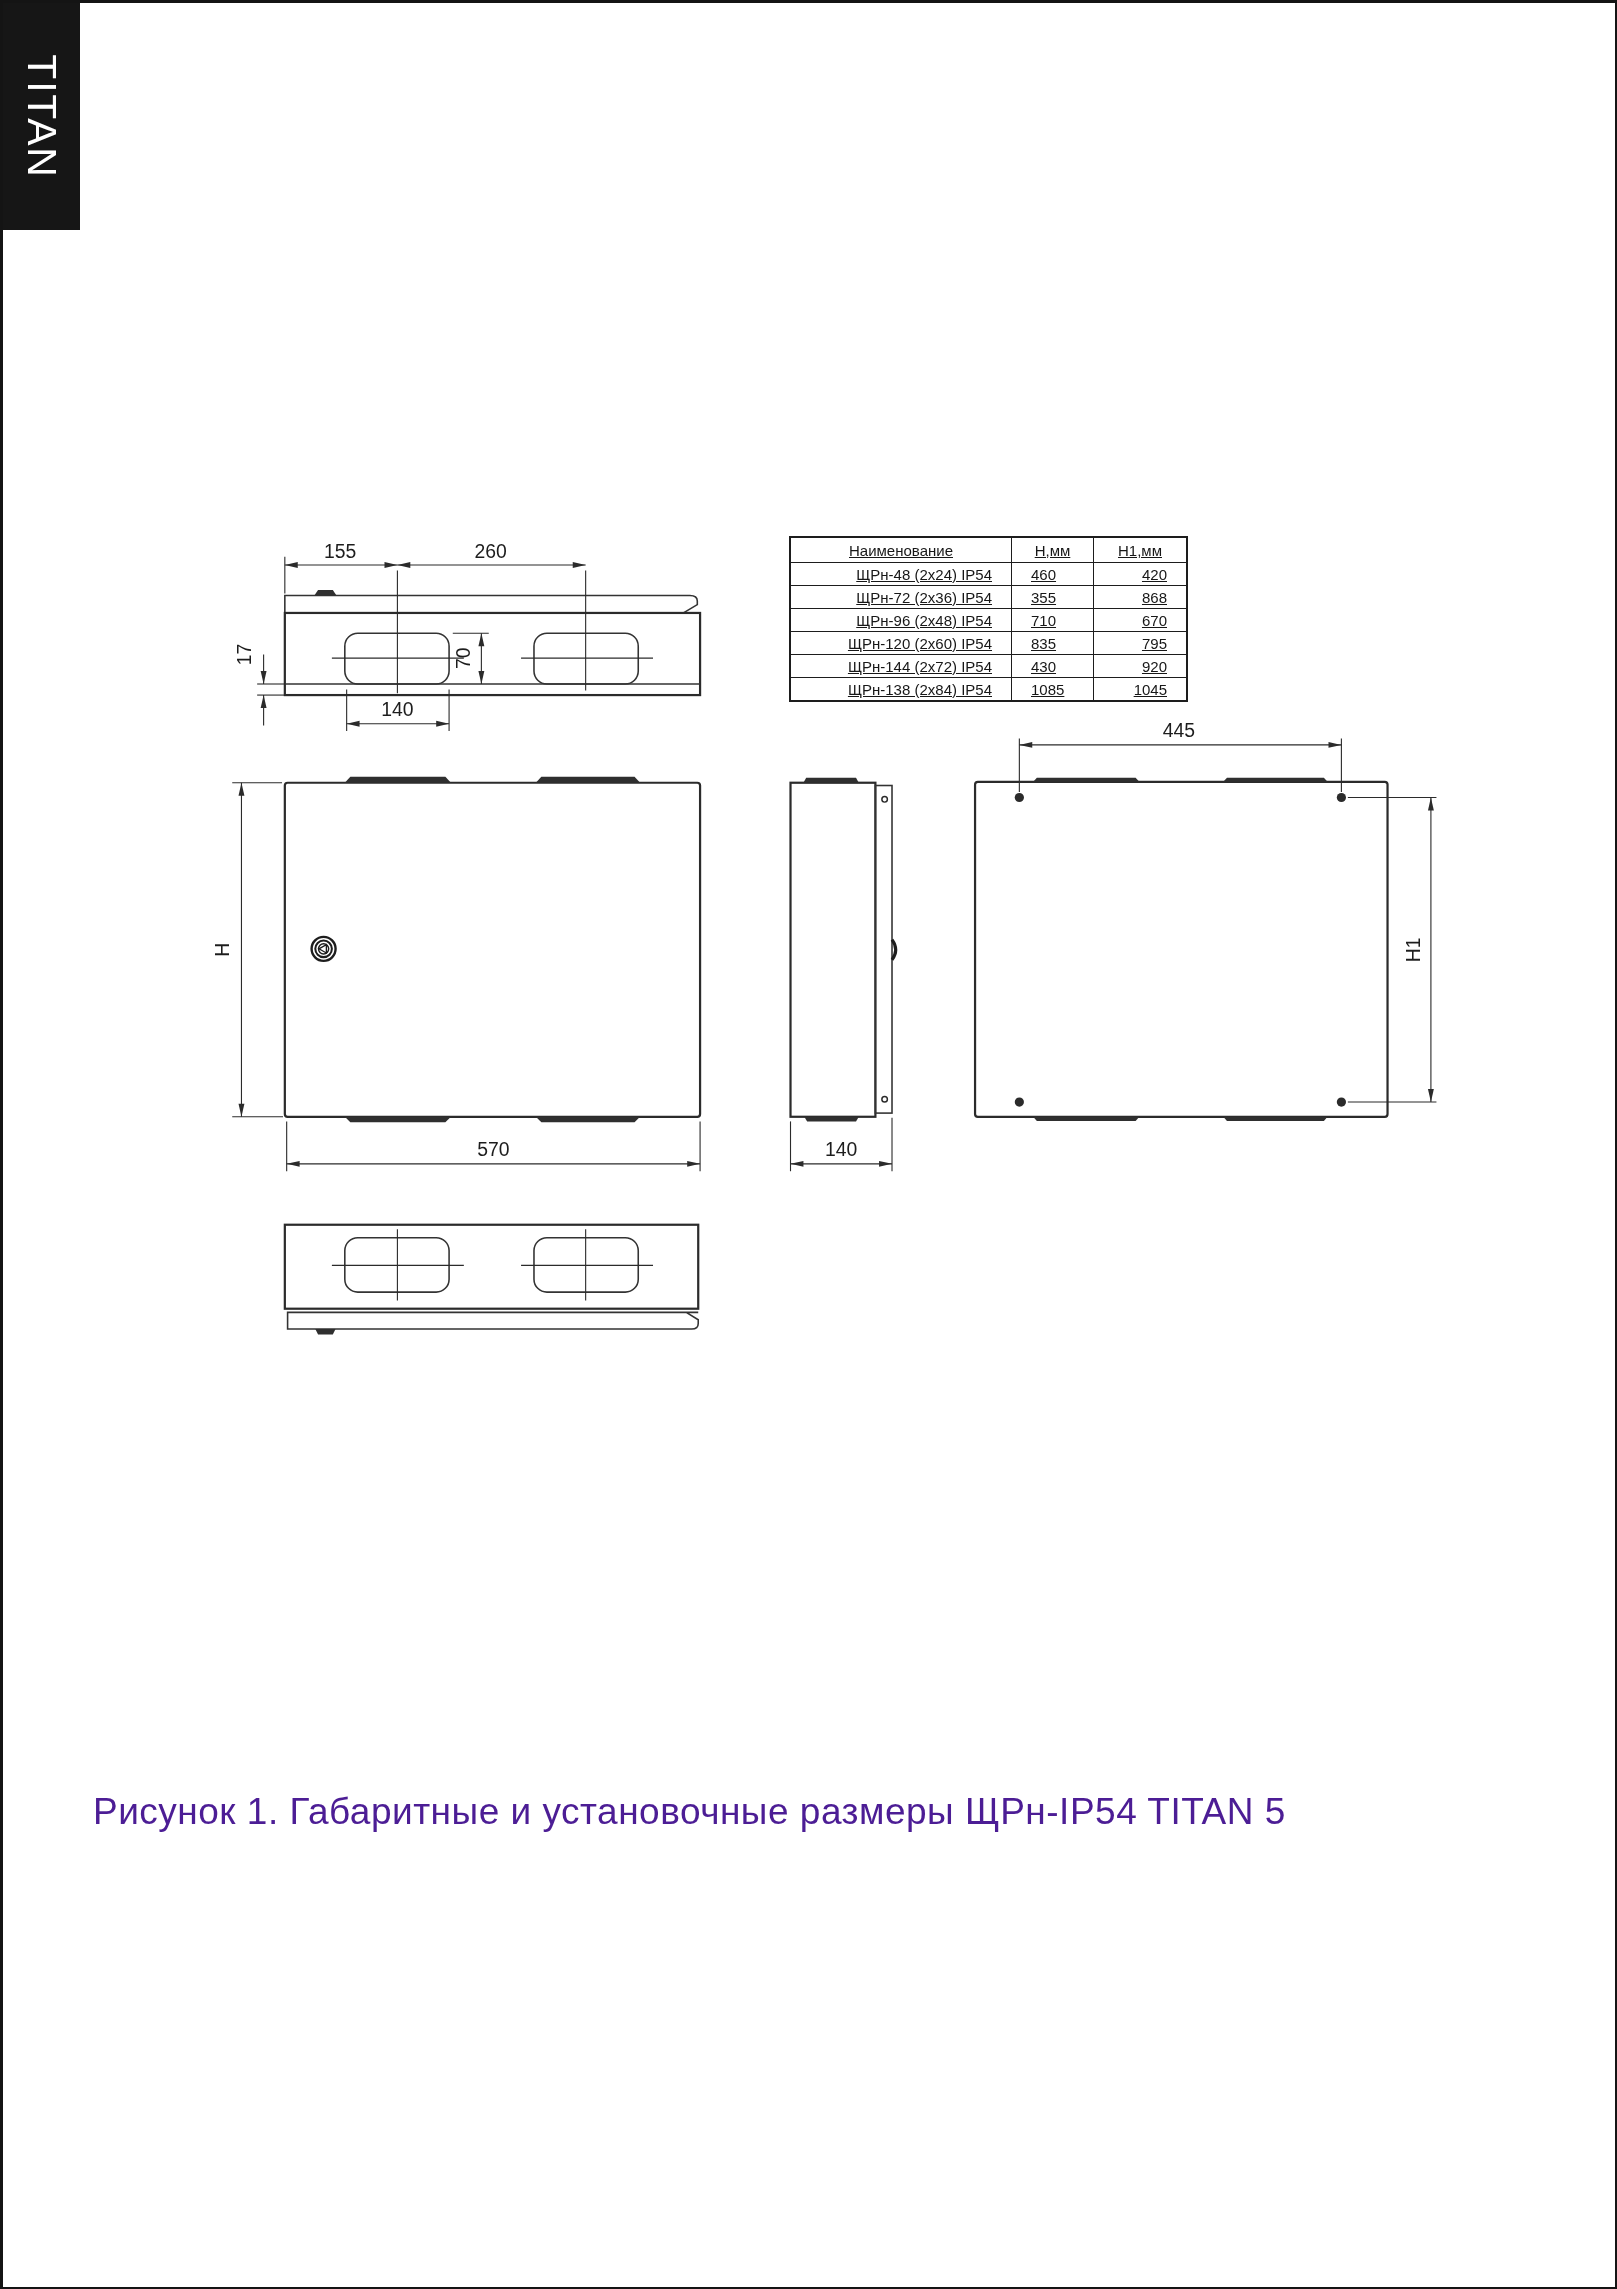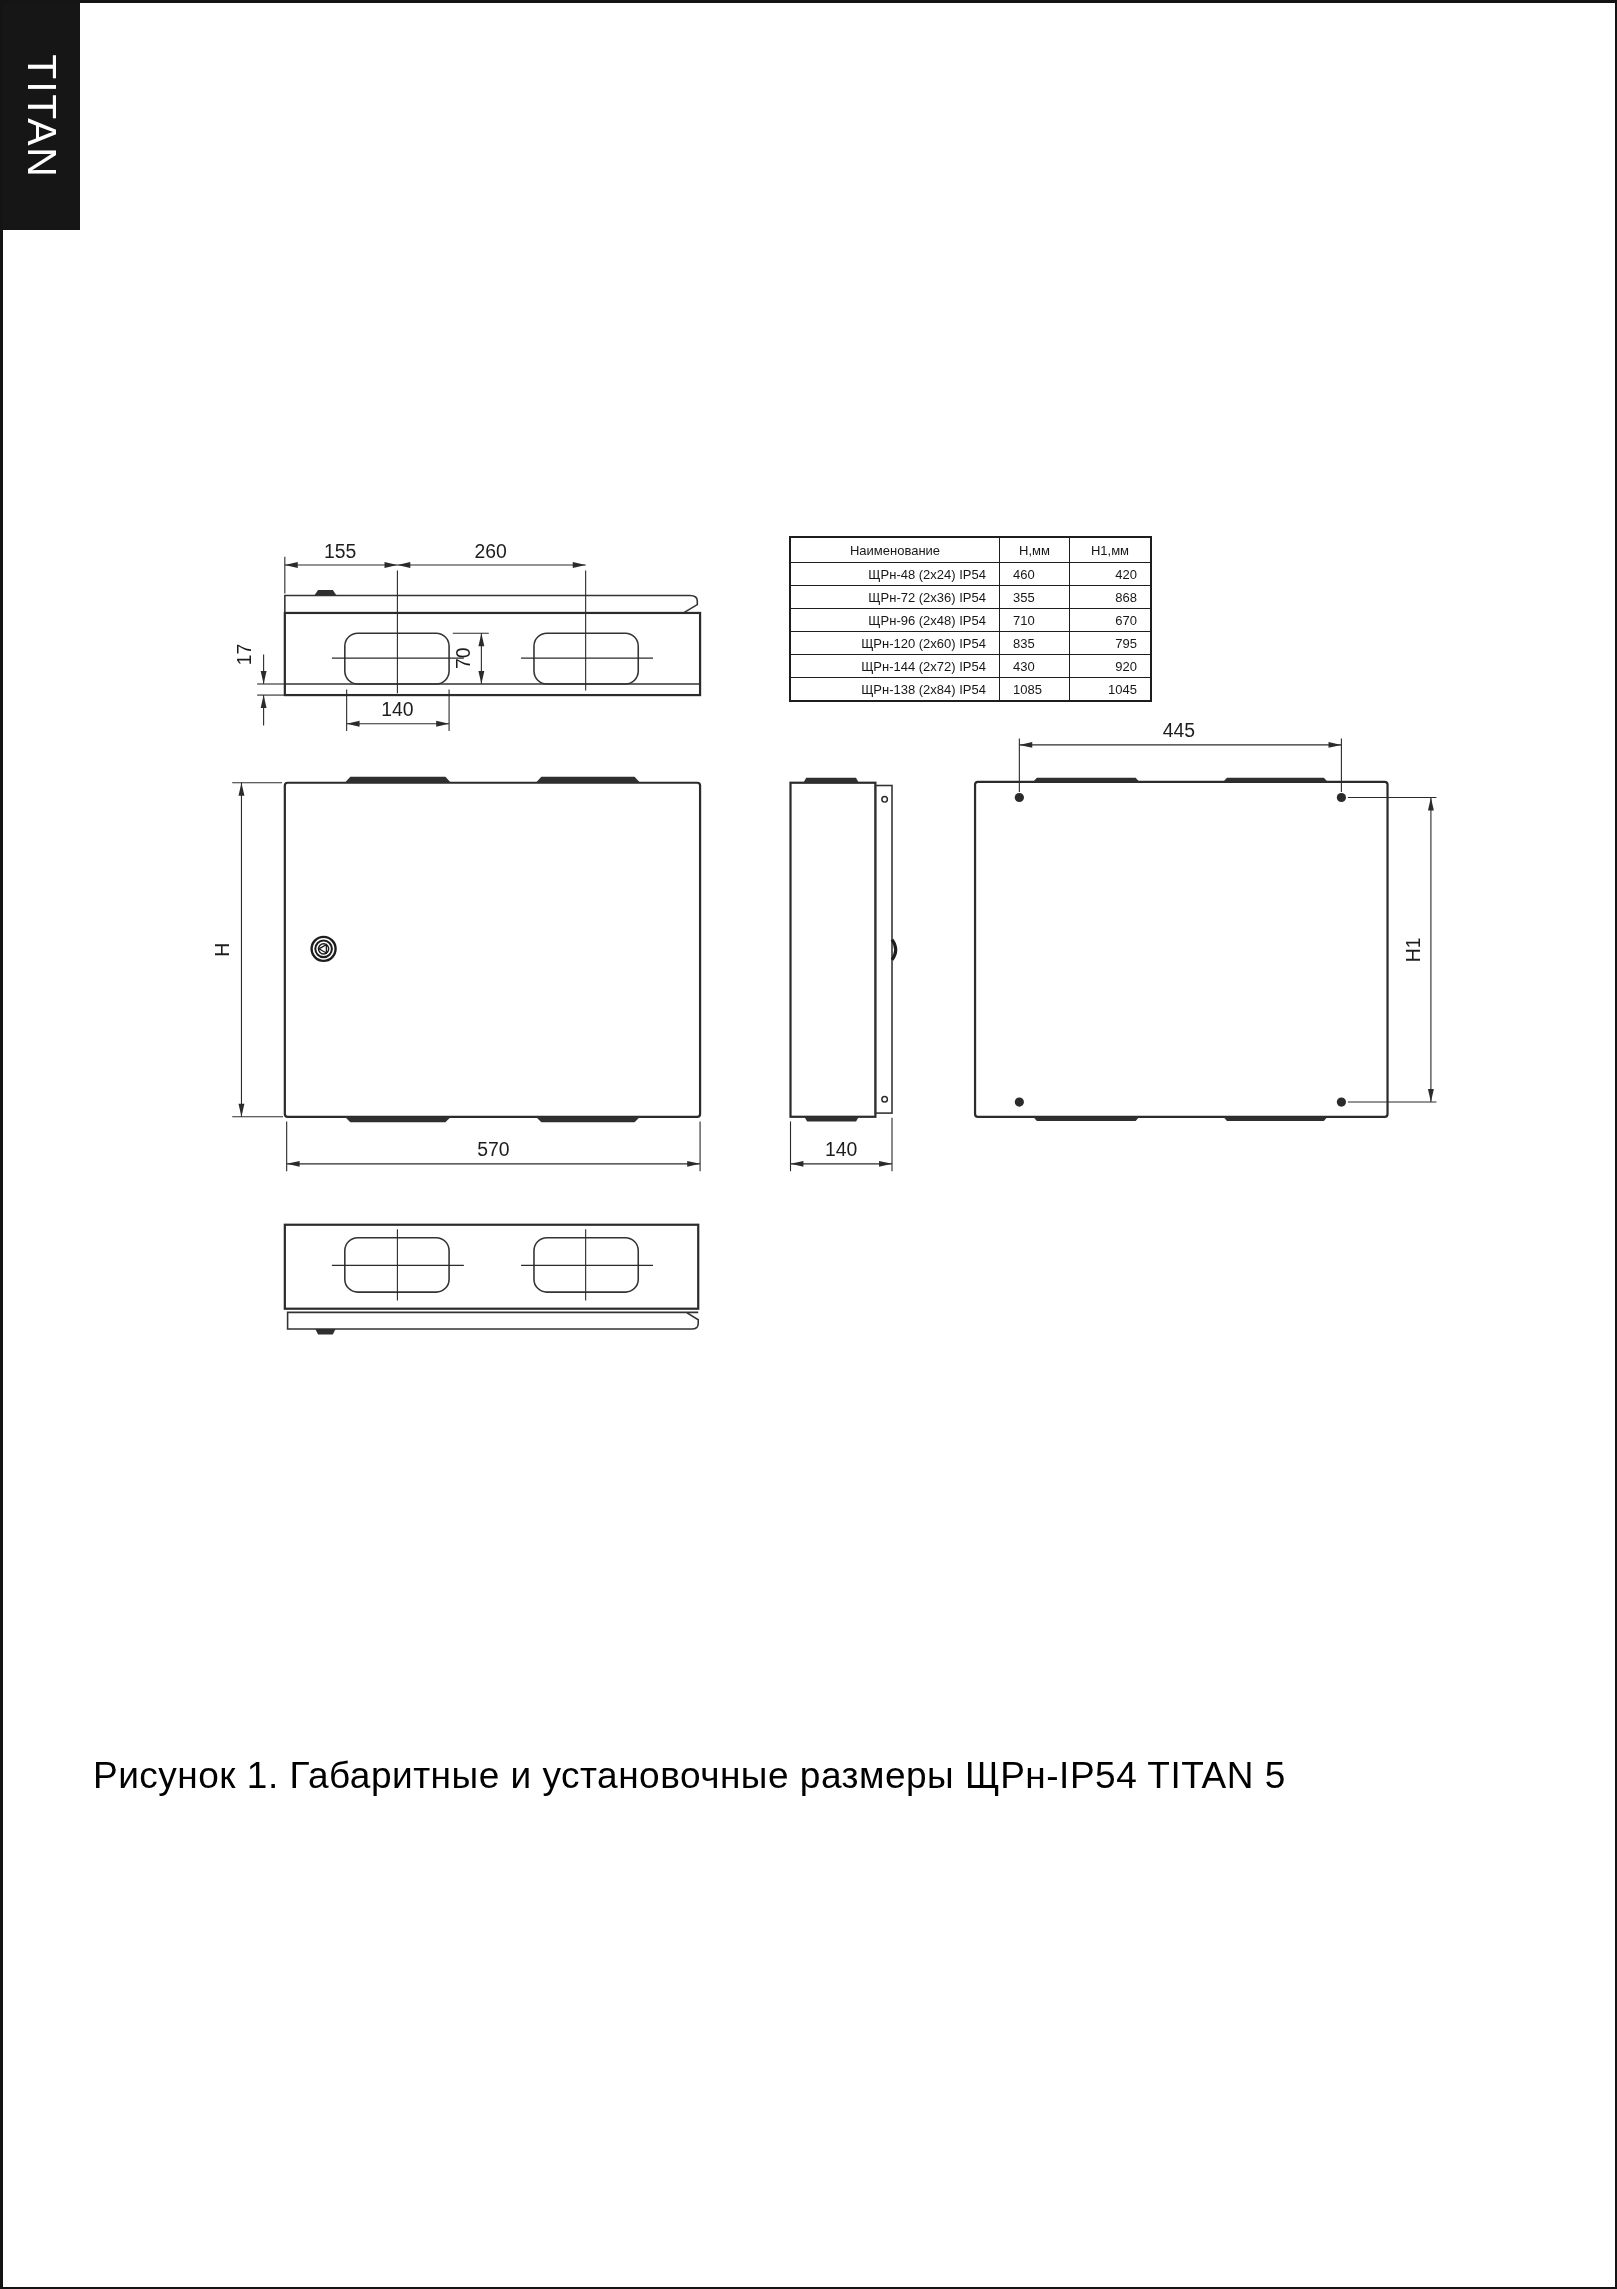--- a/index.html
+++ b/index.html
@@ -24,35 +24,36 @@
     letter-spacing:1.8px;
     transform:rotate(90deg);
     white-space:nowrap;
     font-family:"Liberation Sans", sans-serif;
   }
   .drawing{position:absolute;left:0;top:0;width:1611px;height:2282px;}
   .spec-table{position:absolute;left:786px;top:533px;}
   .spec-table table{border-collapse:collapse;border:2.8px solid #1d1d1d;}
   .spec-table td,.spec-table th{
     border:1.5px solid #1d1d1d;
-    font-size:13px;
+    font-size:15px;
     font-weight:normal;
     color:#171717;
     height:22px;
-    padding:0 13px;
+    padding:0 19px;
     white-space:nowrap;
+    text-decoration:underline;
   }
   .spec-table th{height:24px;text-align:center;}
   .col-name{width:182px;text-align:right;}
   .col-h{width:43px;text-align:left;}
   .col-h1{width:54px;text-align:right;}
   .caption{
-    position:absolute;left:90px;top:1752px;
+    position:absolute;left:90px;top:1788px;
     font-size:37px;
-    color:#000000;
+    color:#4c1d95;
     letter-spacing:0.5px;
     white-space:nowrap;
   }
   
   .ol{fill:none;stroke:#2b2b2b;stroke-width:2.4;}
   .thin{fill:none;stroke:#333333;stroke-width:1.7;}
   .dim{fill:none;stroke:#2b2b2b;stroke-width:1.2;}
   .arr{fill:#2b2b2b;stroke:none;}
   .dark{fill:#2f2f2f;stroke:none;}
   .dimtext{font-family:"Liberation Sans",sans-serif;font-size:21px;fill:#1d1d1d;}

